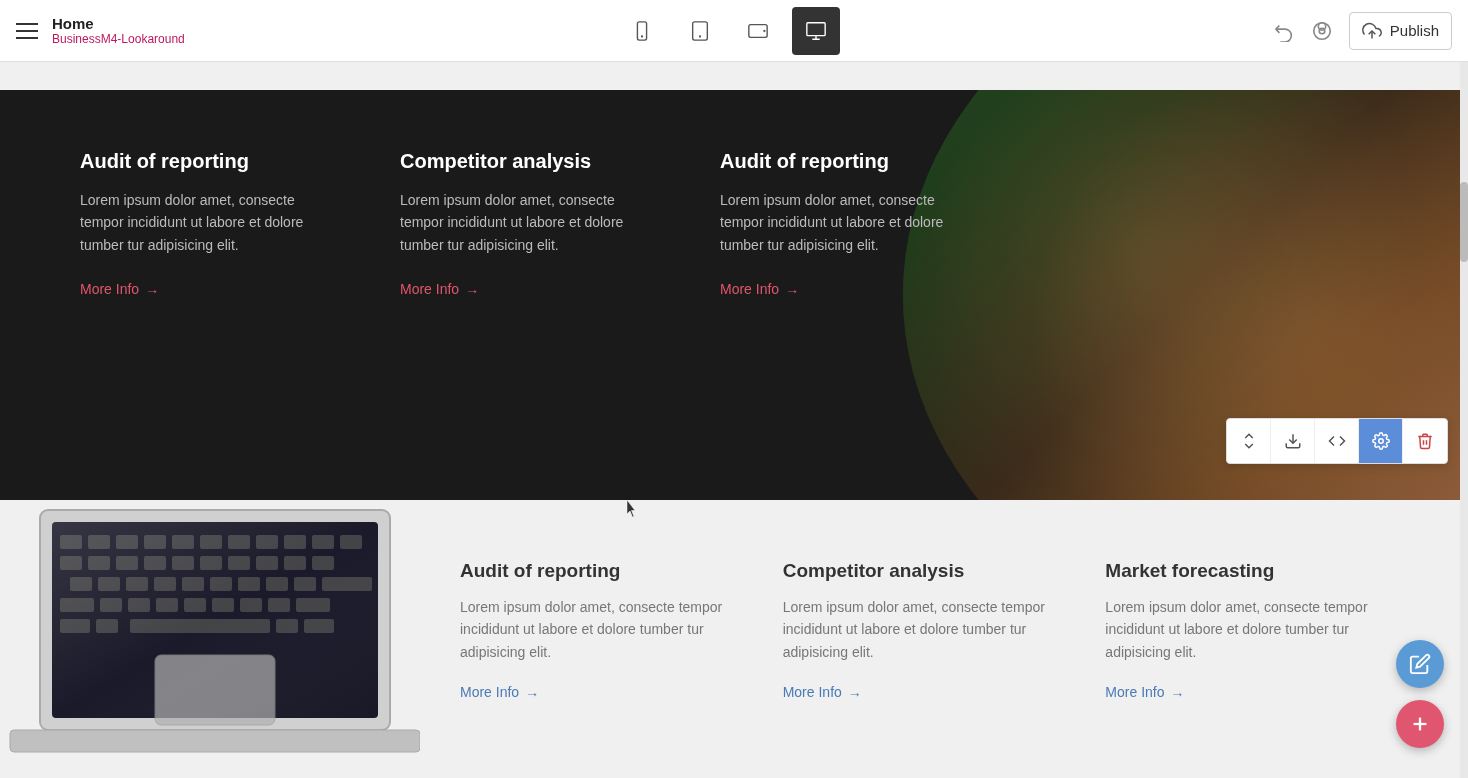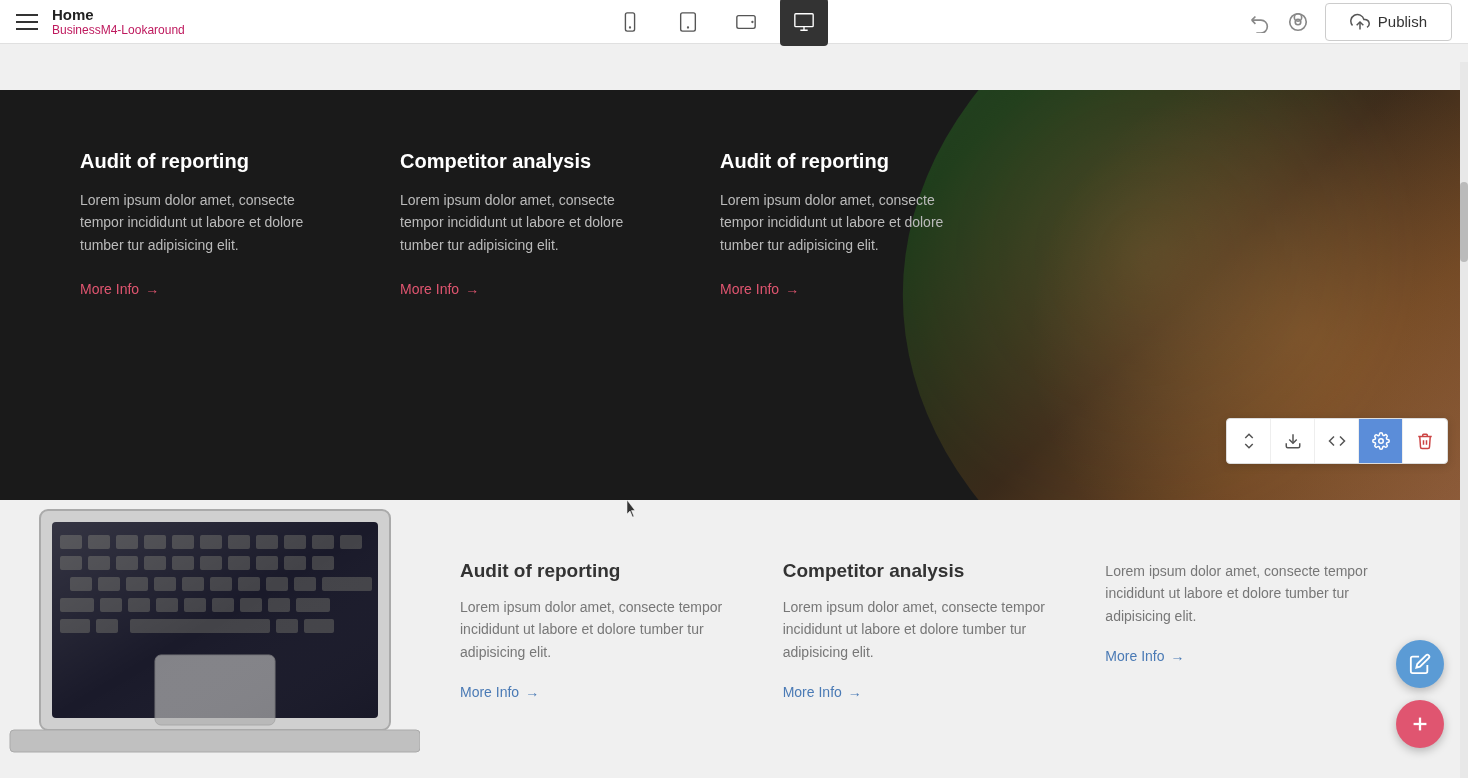--- a/index.html
+++ b/index.html
@@ -2,21 +2,21 @@
 <html><head>
   <meta charset="utf-8">
   <style>
     * { margin: 0; padding: 0; box-sizing: border-box; }
     body { font-family: 'Helvetica Neue', Arial, sans-serif; width: 1468px; height: 778px; overflow: hidden; background: #f0f0f0; }
 
     
     .top-nav {
       position: fixed;
       top: 0; left: 0; right: 0;
-      height: 44px;
+      height: 62px;
       background: #fff;
       border-bottom: 1px solid #e0e0e0;
       display: flex;
       align-items: center;
       justify-content: space-between;
       padding: 0 16px;
       z-index: 100;
     }
     .nav-left { display: flex; align-items: center; gap: 14px; }
     .hamburger { display: flex; flex-direction: column; gap: 5px; cursor: pointer; }
@@ -35,21 +35,21 @@
     .nav-icon-btn.active { background: #333; color: #fff; border-radius: 4px; }
     .nav-icon-btn svg { width: 22px; height: 22px; }
 
     .nav-right { display: flex; align-items: center; gap: 16px; }
     .nav-action-btn {
       display: flex; align-items: center; gap: 6px;
       cursor: pointer; color: #555; background: none; border: none; font-size: 14px;
     }
     .publish-btn {
       display: flex; align-items: center; gap: 8px;
-      padding: 8px 24px;
+      padding: 8px 12px;
       background: #fff;
       border: 1px solid #ccc;
       border-radius: 4px;
       font-size: 15px;
       font-weight: 500;
       color: #333;
       cursor: pointer;
     }
 
     
@@ -443,20 +443,21 @@
       <div class="info-card-light">
         <h3>Competitor analysis</h3>
         <p>Lorem ipsum dolor amet, consecte tempor incididunt ut labore et dolore tumber tur adipisicing elit.</p>
         <a class="more-info-link-light">
           <span>More Info</span>
           <span>→</span>
         </a>
       </div>
 
       <div class="info-card-light">
+        <h3>Market forecasting</h3>
         <p>Lorem ipsum dolor amet, consecte tempor incididunt ut labore et dolore tumber tur adipisicing elit.</p>
         <a class="more-info-link-light">
           <span>More Info</span>
           <span>→</span>
         </a>
       </div>
 
     </div>
   </div>
 

